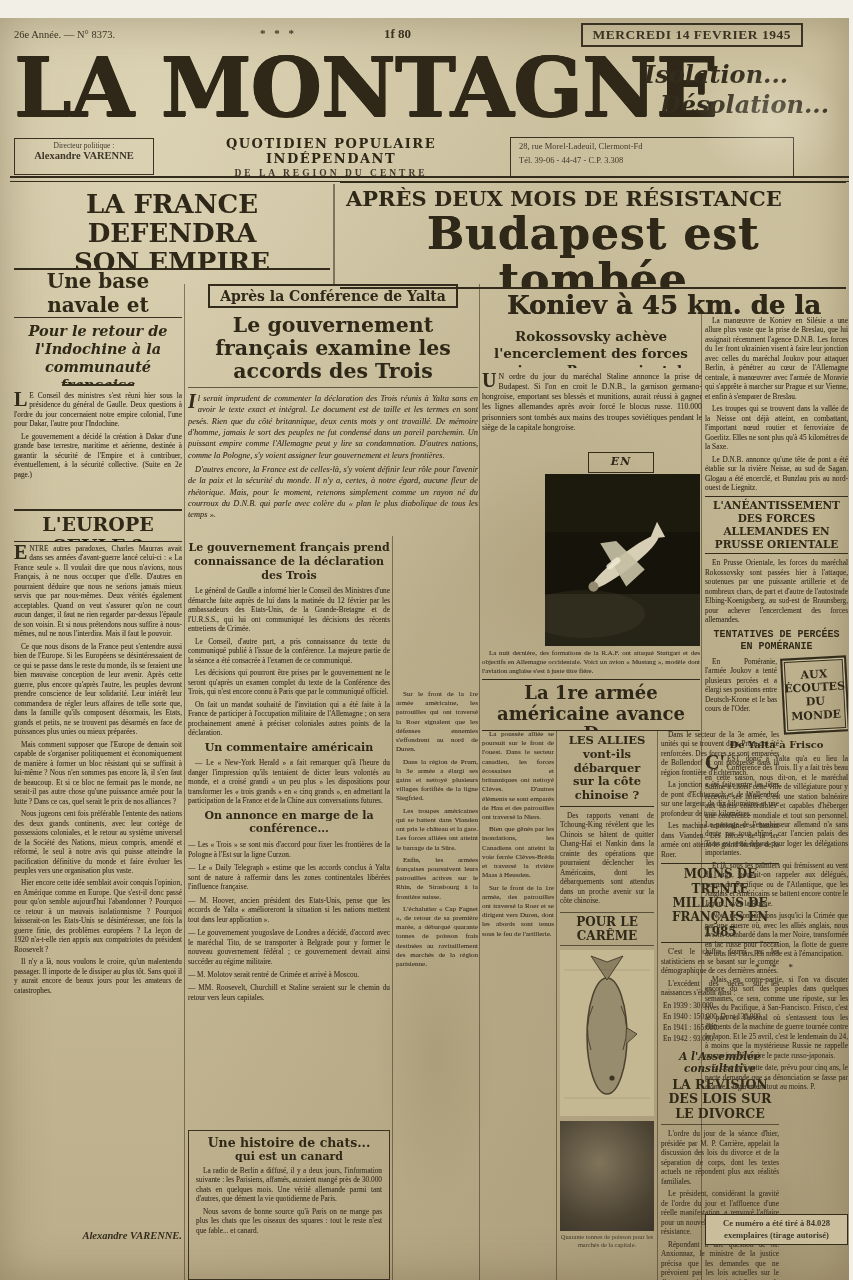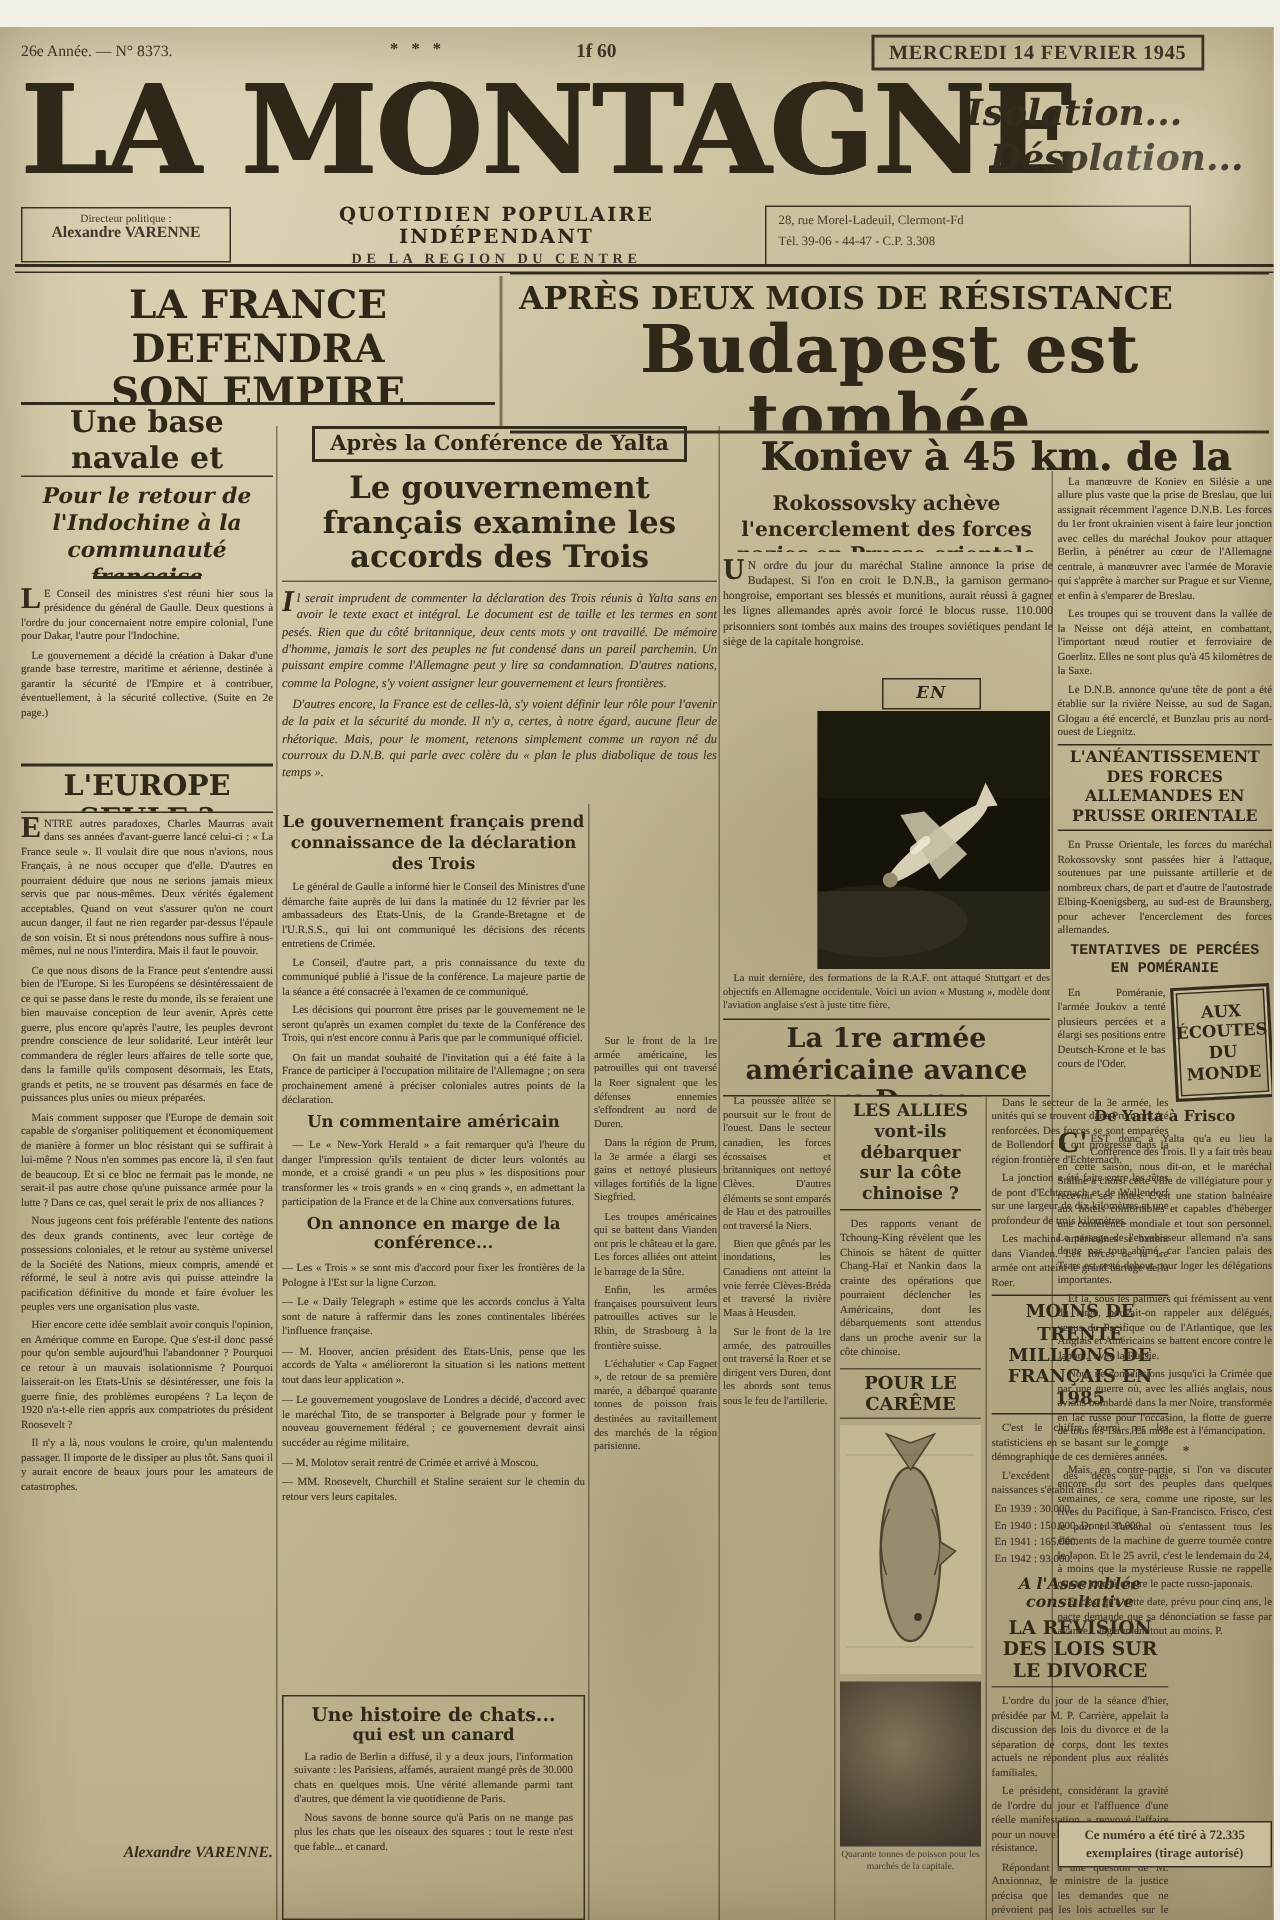--- a/index.html
+++ b/index.html
@@ -152,21 +152,21 @@
 </style>
 </head>
 <body>
 
 <div class="page">
   <div class="paper">
 
     <div class="blk" id="topbar">
       <span class="edition">26e Année. — N° 8373.</span>
       <span class="stars">* * *</span>
-      <span class="price">1f 60</span>
+      <span class="price">1f 80</span>
       <span class="datebox">MERCREDI 14 FEVRIER 1945</span>
     </div>
 
     <div class="blk hd" id="mast-title">LA MONTAGNE</div>
 
     <div class="blk" id="slogans">
       <div class="l1">Isolation...</div>
       <div class="l2">Désolation...</div>
     </div>
 
@@ -382,21 +382,21 @@
           <p>C'EST donc à Yalta qu'a eu lieu la Conférence des Trois. Il y a fait très beau en cette saison, nous dit-on, et le maréchal Staline a choisi cette ville de villégiature pour y recevoir ses hôtes. C'est une station balnéaire aux hôtels confortables et capables d'héberger une conférence mondiale et tout son personnel. Le passage de l'envahisseur allemand n'a sans doute pas tout abîmé, car l'ancien palais des Tsars est resté debout pour loger les délégations importantes.</p>
           <p>Et là, sous les palmiers qui frémissent au vent du large, pouvait-on rappeler aux délégués, venus du Pacifique ou de l'Atlantique, que les Anglais et Américains se battent encore contre le Japon... avec la Russie.</p>
           <p>Nous ne connaissions jusqu'ici la Crimée que par une guerre où, avec les alliés anglais, nous avions bombardé dans la mer Noire, transformée en lac russe pour l'occasion, la flotte de guerre de tous les Tsars. La mode est à l'émancipation.</p>
         </div>
       <div class="sep">* * *</div>
       <div class="jtext">
           <p>Mais, en contre-partie, si l'on va discuter encore du sort des peuples dans quelques semaines, ce sera, comme une riposte, sur les rives du Pacifique, à San-Francisco. Frisco, c'est le port et l'arsenal où s'entassent tous les éléments de la machine de guerre tournée contre le Japon. Et le 25 avril, c'est le lendemain du 24, à moins que la mystérieuse Russie ne rappelle que ce jour-là expire le pacte russo-japonais.</p>
           <p>Et c'est qu'à cette date, prévu pour cinq ans, le pacte demande que sa dénonciation se fasse par avance... légèrement tout au moins. P.</p>
         </div>
     </div>
-    <div class="blk" id="tirage">Ce numéro a été tiré à 72.335 exemplaires (tirage autorisé)</div>
+    <div class="blk" id="tirage">Ce numéro a été tiré à 84.028 exemplaires (tirage autorisé)</div>
 
     <div class="vr" id="vr1"></div>
     <div class="vr" id="vr2"></div>
     <div class="vr" id="vr3"></div>
     <div class="vr" id="vr6"></div>
 
     <div class="stain" id="st1"></div>
     <div class="stain" id="st2"></div>
     <div class="stain" id="st3"></div>
     <div class="stain" id="st4"></div>

